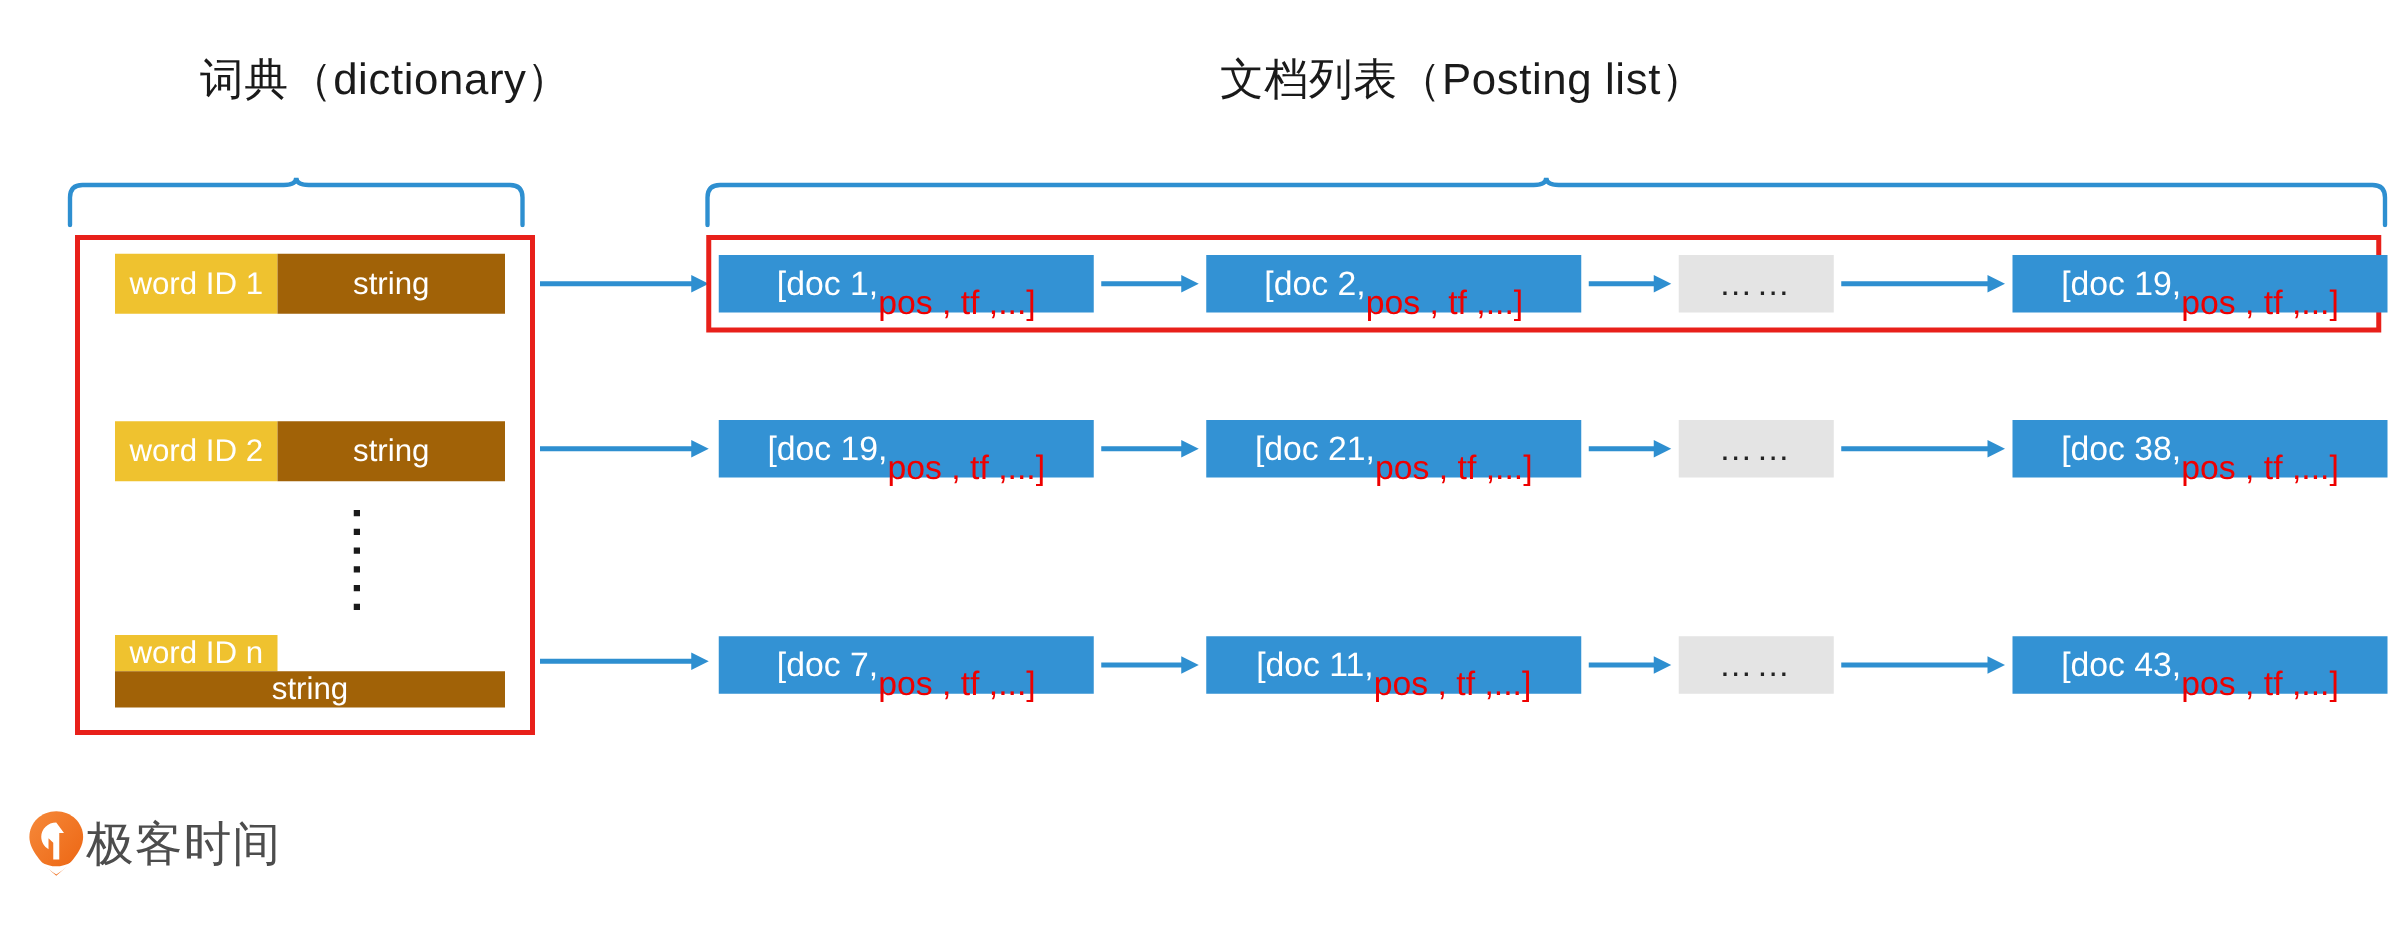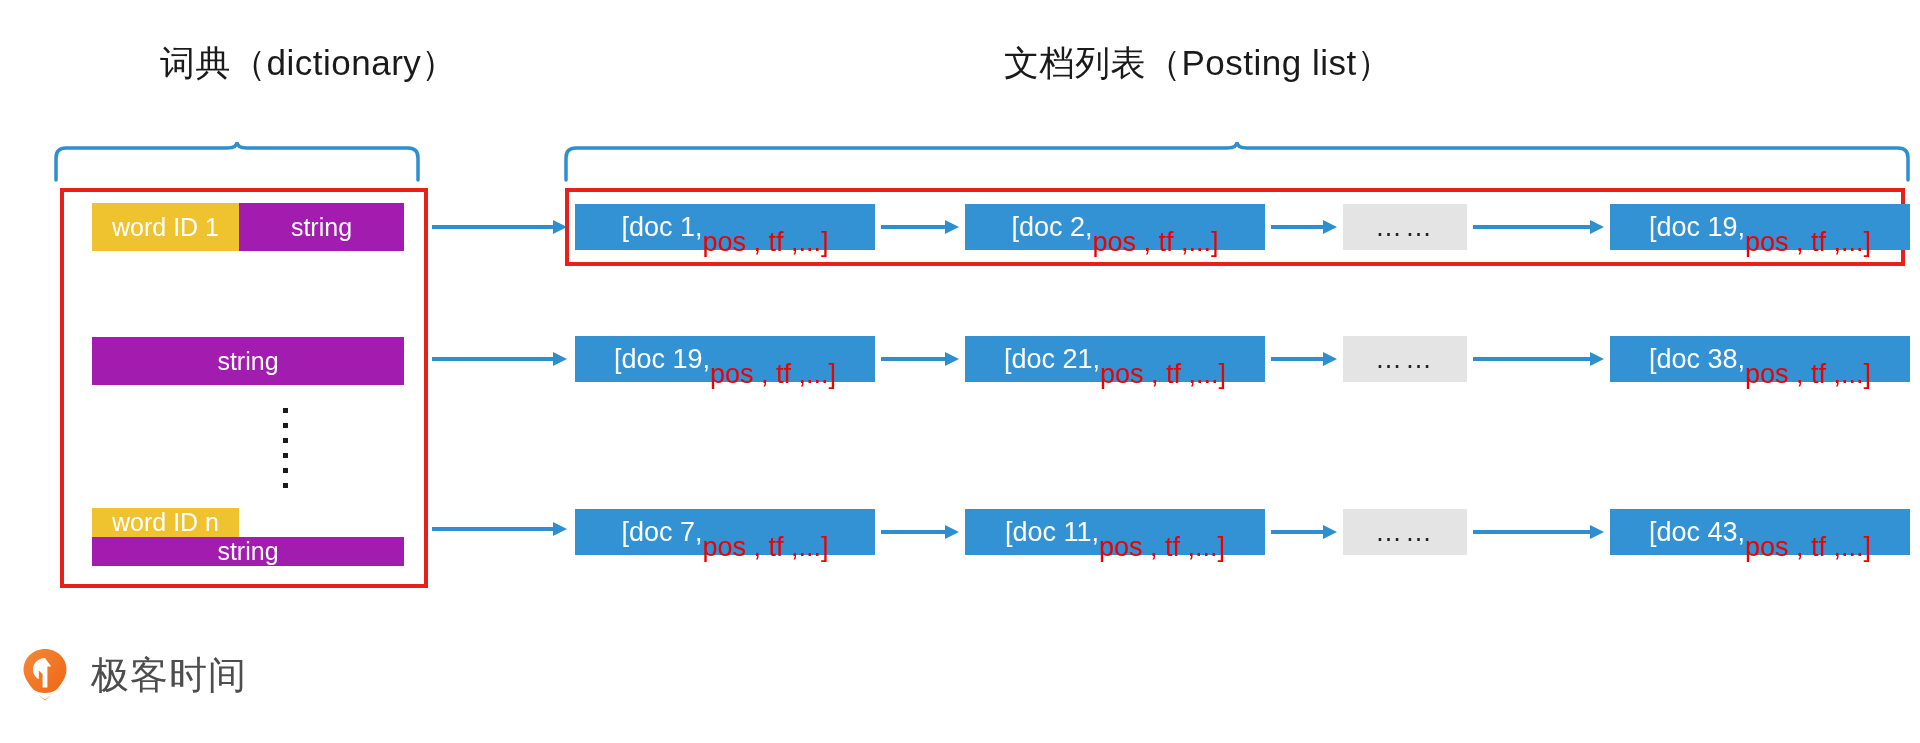--- a/index.html
+++ b/index.html
@@ -17,21 +17,21 @@
 
   
   .title {
     position: absolute;
     font-size: 35px;
     color: #1a1a1a;
     white-space: nowrap;
     letter-spacing: 0.5px;
   }
   #title-dictionary { left: 160px; top: 40px; }
-  #title-posting    { left: 1004px; top: 40px; }
+  #title-posting    { left: 976px; top: 40px; }
 
   
   .brace {
     position: absolute;
   }
 
   
   #dictionary-frame {
     position: absolute;
     left: 60px;
@@ -52,26 +52,26 @@
     display: flex;
     box-sizing: border-box;
   }
   .dict-row .wid {
     background: #efc22f;
     color: #ffffff;
     font-size: 25px;
     display: flex;
     align-items: center;
     justify-content: center;
-    width: 147px;
+    width: 130px;
     box-sizing: border-box;
     white-space: nowrap;
   }
   .dict-row .str {
-    background: #a21caf;
+    background: #a16207;
     color: #ffffff;
     font-size: 25px;
     display: flex;
     align-items: center;
     justify-content: center;
     flex: 1;
     box-sizing: border-box;
     white-space: nowrap;
   }
   #dict-row-0 { top: 203px; }
@@ -193,21 +193,21 @@
   .ra-2 { left: 696px; width: 66px; }
   .ra-3 { left: 898px; width: 131px; }
 
   
   #logo {
     position: absolute;
     left: 22px;
     top: 648px;
     display: flex;
     align-items: center;
-    gap: 23px;
+    gap: 1px;
   }
   #logo-text {
     font-size: 38px;
     color: #4d4d4d;
     letter-spacing: 1px;
     white-space: nowrap;
   }
 </style>
 </head>
 <body>
@@ -225,20 +225,21 @@
 </svg>
 
 <div id="dictionary-frame"></div>
 
 <div class="dict-row" id="dict-row-0">
   <div class="wid">word ID 1</div>
   <div class="str">string</div>
 </div>
 
 <div class="dict-row" id="dict-row-1">
+  <div class="wid">word ID 2</div>
   <div class="str">string</div>
 </div>
 
 <div id="dict-vertical-dots">
   <span></span>
     <span></span>
     <span></span>
     <span></span>
     <span></span>
     <span></span>

